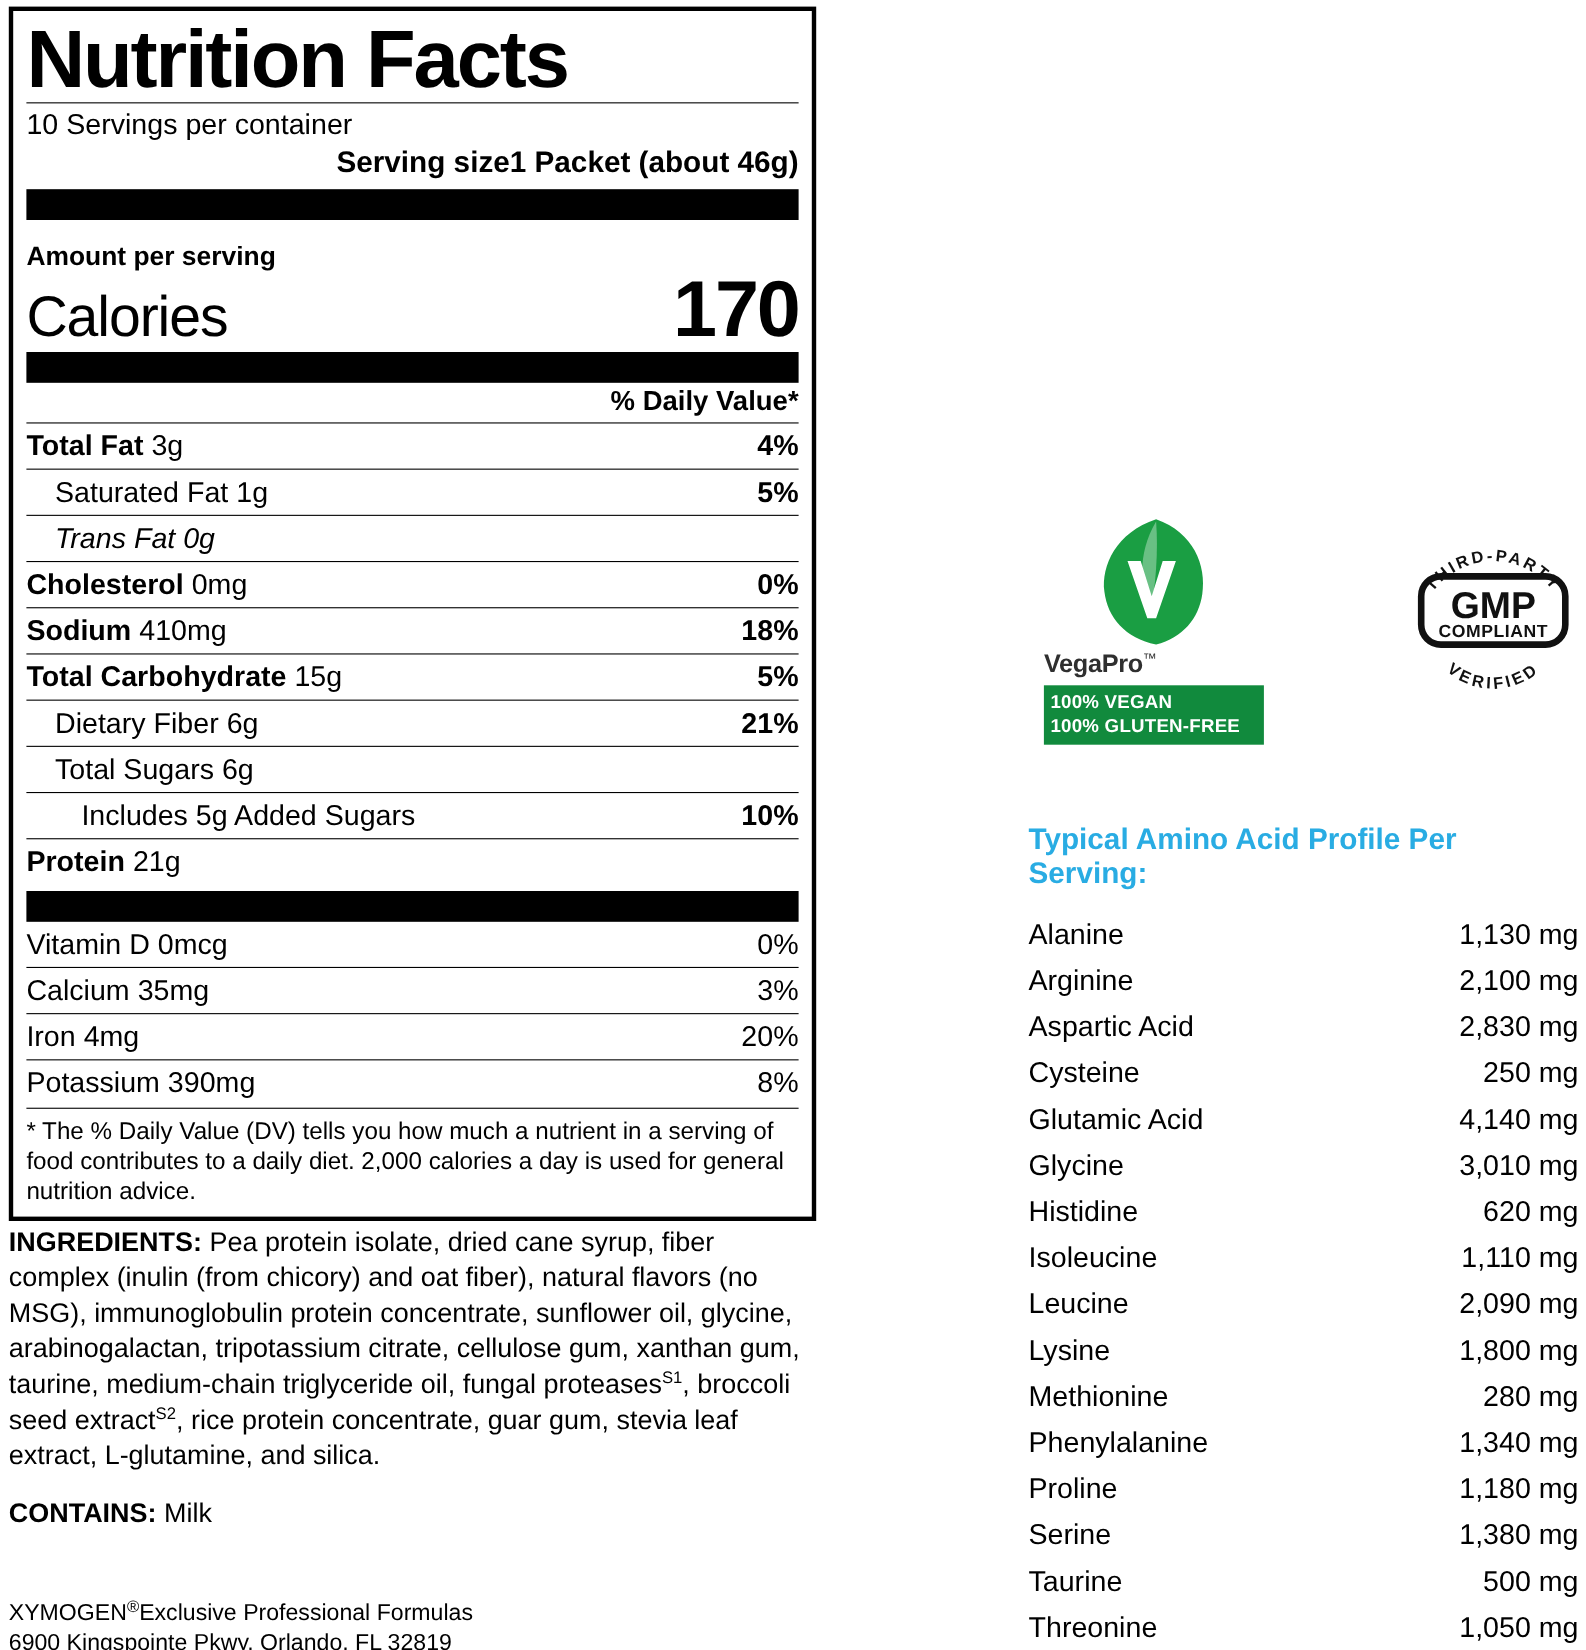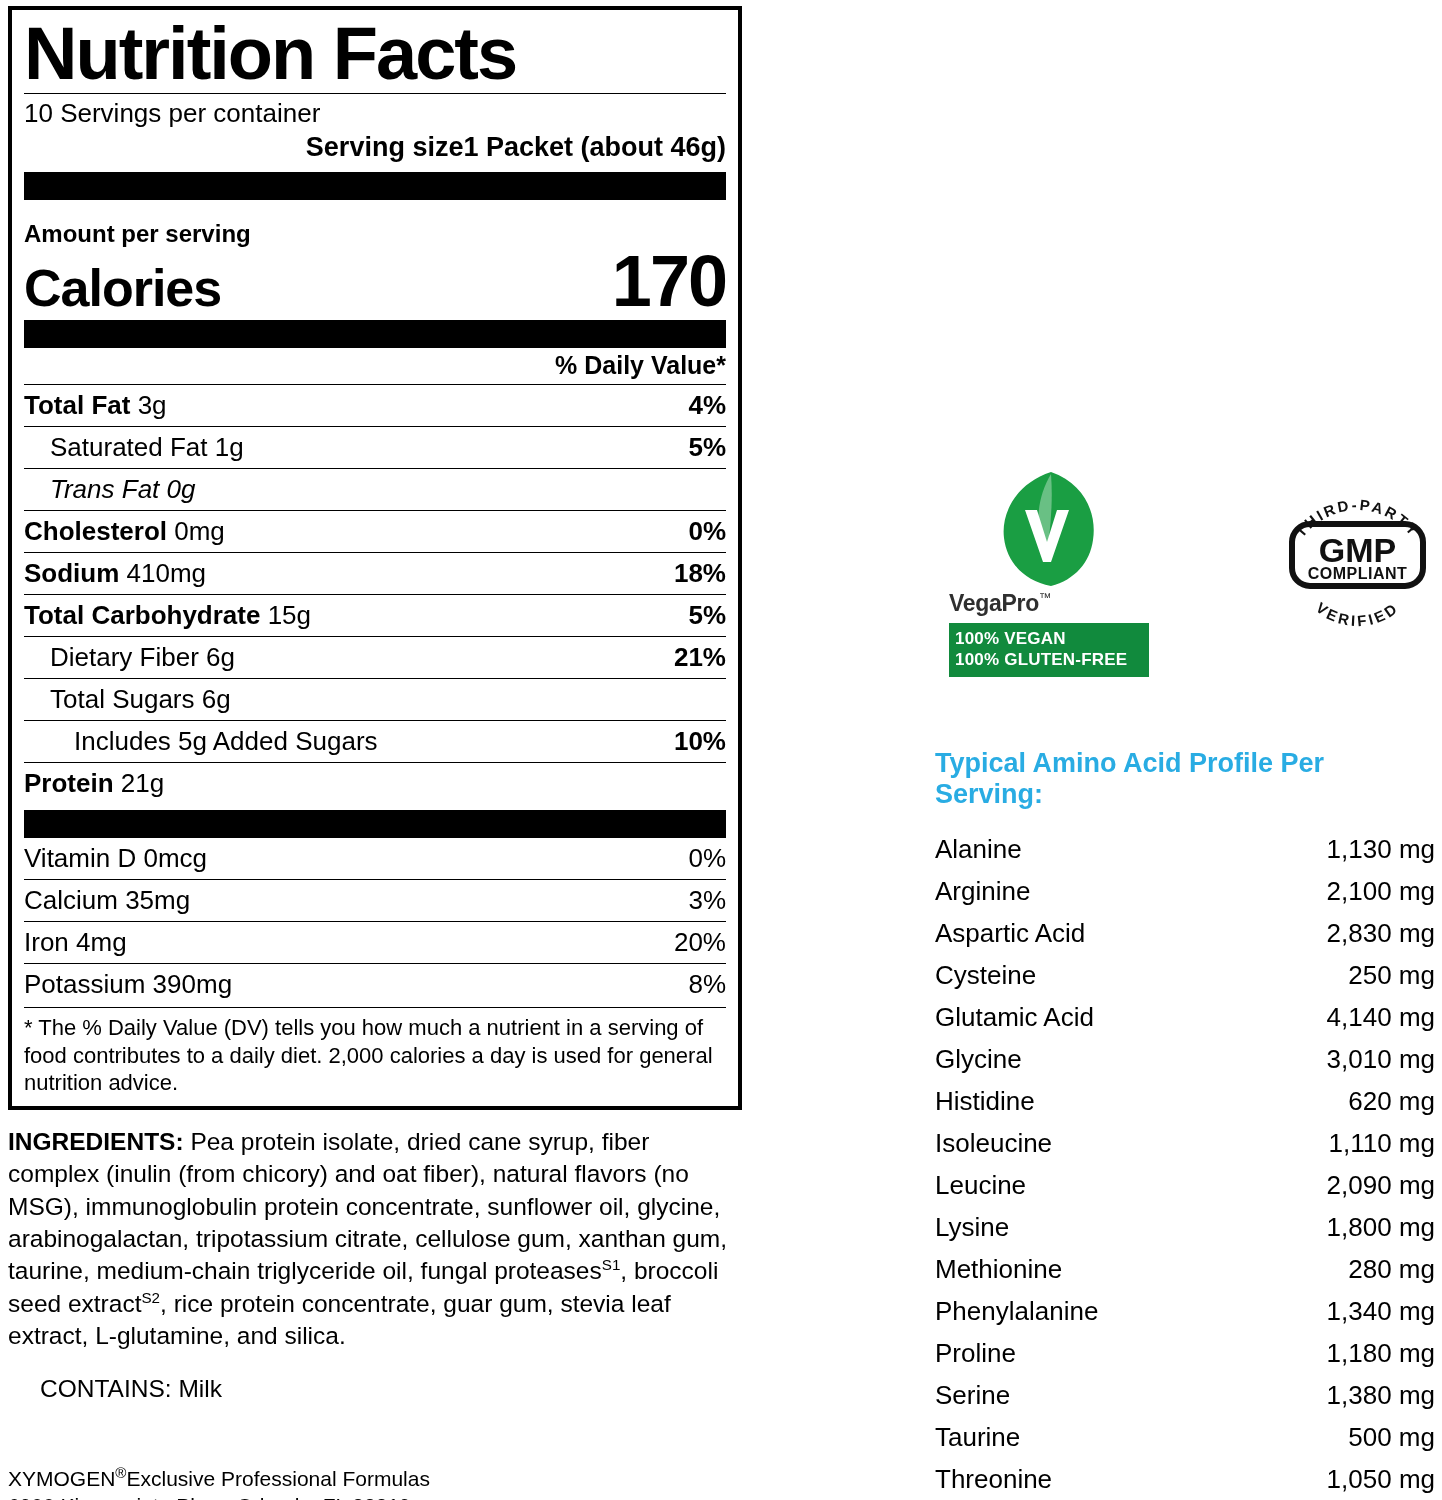--- a/index.html
+++ b/index.html
@@ -63,21 +63,21 @@
     padding-top: 20px;
   }
   .cal-row {
     display: flex;
     justify-content: space-between;
     align-items: flex-end;
     line-height: 1;
   }
   .cal-label {
     font-size: 52px;
-    font-weight: bold;
+    font-weight: normal;
     letter-spacing: -1px;
   }
   .cal-value {
     font-size: 72px;
     font-weight: bold;
     letter-spacing: -2px;
     line-height: 0.92;
   }
 
   .dv-header {
@@ -117,31 +117,31 @@
     font-size: 22px;
     line-height: 1.24;
     padding-top: 6px;
     border-top: 1px solid #000;
     margin-top: 2px;
   }
 
   .ingredients {
     font-size: 24.5px;
     line-height: 1.32;
-    margin-top: 16px;
+    margin-top: 4px;
     width: 720px;
   }
   .ingredients b { font-weight: bold; }
   sup { font-size: 0.62em; vertical-align: super; }
 
   .contains {
     font-size: 24.5px;
     margin-top: 22px;
   }
-  .contains b { font-weight: normal; margin-left: 32px; }
+  .contains b { font-weight: bold; }
 
   .company {
     font-size: 21px;
     line-height: 1.3;
     margin-top: 60px;
   }
   .company .reg { font-size: 0.72em; vertical-align: super; }
   .company .row2 { }
 
   

